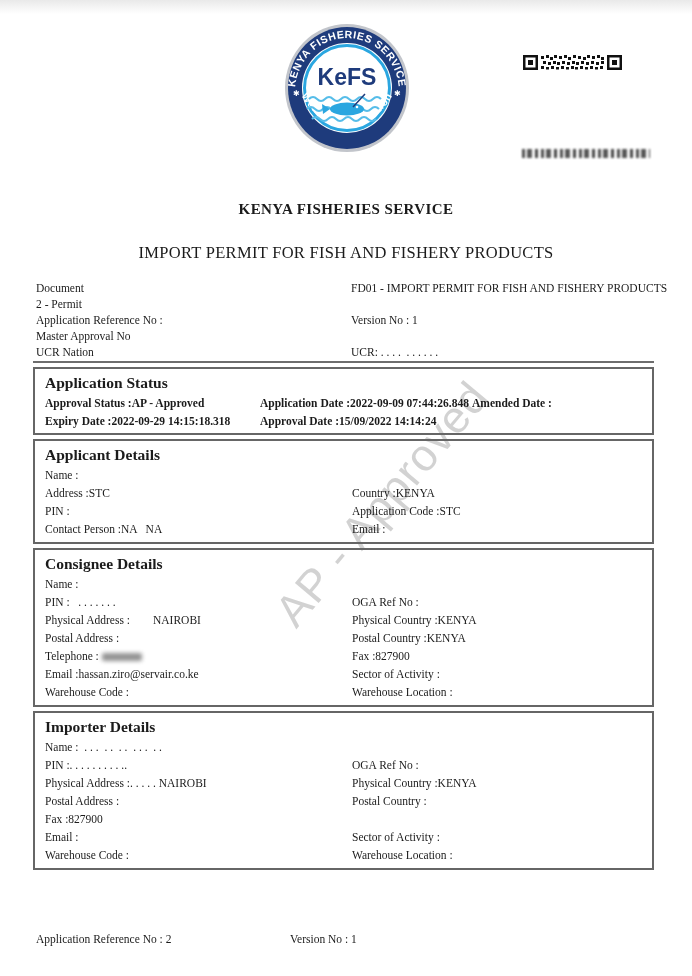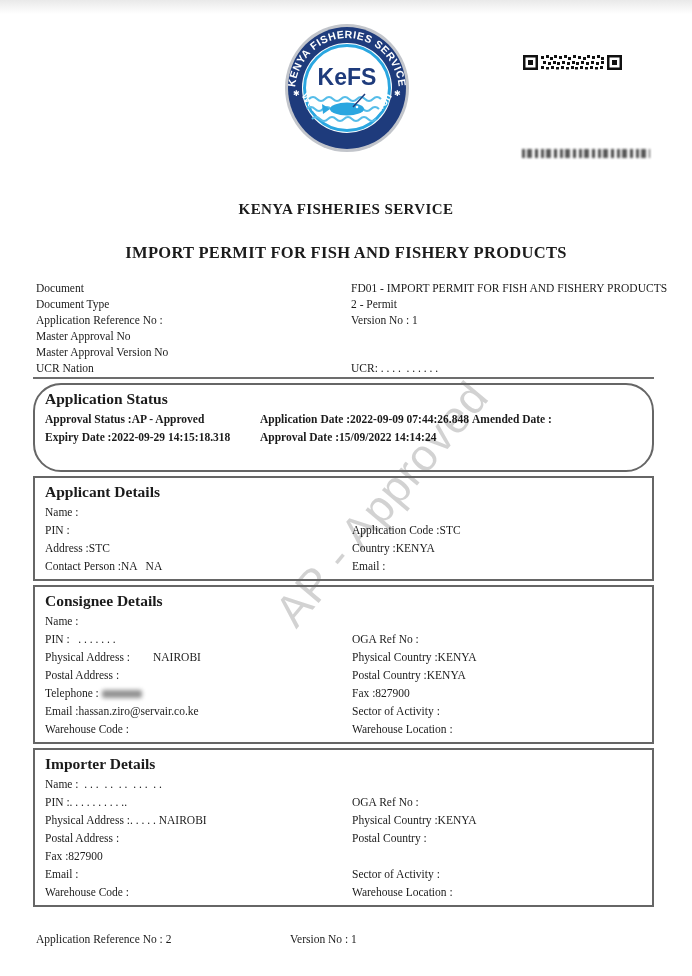--- a/index.html
+++ b/index.html
@@ -13,36 +13,36 @@
   .logo { position:absolute; left:283px; top:22px; width:128px; height:132px; }
   .qr { position:absolute; left:523px; top:54px; width:99px; height:17px; }
   .smudge-line { position:absolute; left:522px; top:149px; width:128px; height:9px;
     background:repeating-linear-gradient(90deg,#1f1f1f 0 3px, transparent 3px 5px,
       #2e2e2e 5px 10px, transparent 10px 13px, #151515 13px 16px, transparent 16px 19px);
     filter:blur(1px); opacity:.8; }
 
   .doc-title { position:absolute; top:201px; left:0; width:692px; text-align:center;
     font-size:15px; font-weight:bold; letter-spacing:.4px; }
   .doc-subtitle { position:absolute; top:243px; left:0; width:692px; text-align:center;
-    font-size:16.5px; font-weight:bold; letter-spacing:.3px; }
+    font-size:16.5px; font-weight:normal; letter-spacing:.3px; }
 
   
   .watermark { position:absolute; left:162px; top:478px; width:440px; text-align:center;
     font-family:"Liberation Sans", sans-serif; font-size:45px; letter-spacing:1px;
     color:#7e7e7e; opacity:.34; transform:rotate(-50deg); z-index:0; pointer-events:none; }
 
   
   .content { position:absolute; left:33px; top:280px; width:621px; z-index:1; }
   .meta-row { display:grid; grid-template-columns:315px 1fr; line-height:16px;
     font-size:11.5px; padding-left:3px; }
   .cell { white-space:pre; }
   .sep { border-top:2px solid #6d6d6d; margin-top:1px; }
 
   .box { border:2px solid #666666; margin-top:4px; padding:4px 0 4px 0; background:transparent; }
-  .box.status { padding-bottom:24px;border-radius:28px; }
+  .box.status { padding-bottom:3px; }
   .box h2 { font-size:15.5px; font-weight:bold; line-height:19px; margin:0 0 2px 10px; }
   .status-row { display:grid; grid-template-columns:215px 212px 1fr; font-size:11.5px;
     line-height:18px; padding-left:10px;font-weight:bold; }
   .detail-row { display:grid; grid-template-columns:307px 1fr; font-size:11.5px;
     line-height:18px; padding-left:10px; }
 
   .smudge::after { content:""; display:inline-block; width:40px; height:8px; margin-left:3px;
     background:#4a4a4a; filter:blur(2px); opacity:.6; border-radius:2px; vertical-align:middle; }
 
   .footer { position:absolute; left:36px; top:933px; width:620px; font-size:11.5px; z-index:1; }
@@ -144,33 +144,31 @@
   <div class="doc-subtitle">IMPORT PERMIT FOR FISH AND FISHERY PRODUCTS</div>
 
   <div class="content">
 
     <div>
       <div class="meta-row">
         <span class="cell">Document</span>
         <span class="cell">FD01 - IMPORT PERMIT FOR FISH AND FISHERY PRODUCTS</span>
       </div>
       <div class="meta-row">
-        <span class="cell">Document Type</span>
         <span class="cell">2 - Permit</span>
       </div>
       <div class="meta-row">
         <span class="cell">Application Reference No :</span>
         <span class="cell">Version No : 1</span>
       </div>
       <div class="meta-row">
         <span class="cell">Master Approval No</span>
         <span class="cell"></span>
       </div>
       <div class="meta-row">
-        <span class="cell">Master Approval Version No</span>
         <span class="cell"></span>
       </div>
       <div class="meta-row">
         <span class="cell">UCR Nation</span>
         <span class="cell">UCR: . . . .  . . . . . .</span>
       </div>
       <div class="sep"></div>
     </div>
 
     <div class="box status">
@@ -187,26 +185,26 @@
       </div>
     </div>
 
     <div class="box">
       <h2>Applicant Details</h2>
       <div class="detail-row">
         <span class="cell">Name :</span>
         <span class="cell"></span>
       </div>
       <div class="detail-row">
+        <span class="cell">Address :STC</span>
+        <span class="cell">Country :KENYA</span>
+      </div>
+      <div class="detail-row">
         <span class="cell">PIN :</span>
         <span class="cell">Application Code :STC</span>
-      </div>
-      <div class="detail-row">
-        <span class="cell">Address :STC</span>
-        <span class="cell">Country :KENYA</span>
       </div>
       <div class="detail-row">
         <span class="cell">Contact Person :NA   NA</span>
         <span class="cell">Email :</span>
       </div>
     </div>
 
     <div class="box">
       <h2>Consignee Details</h2>
       <div class="detail-row">

